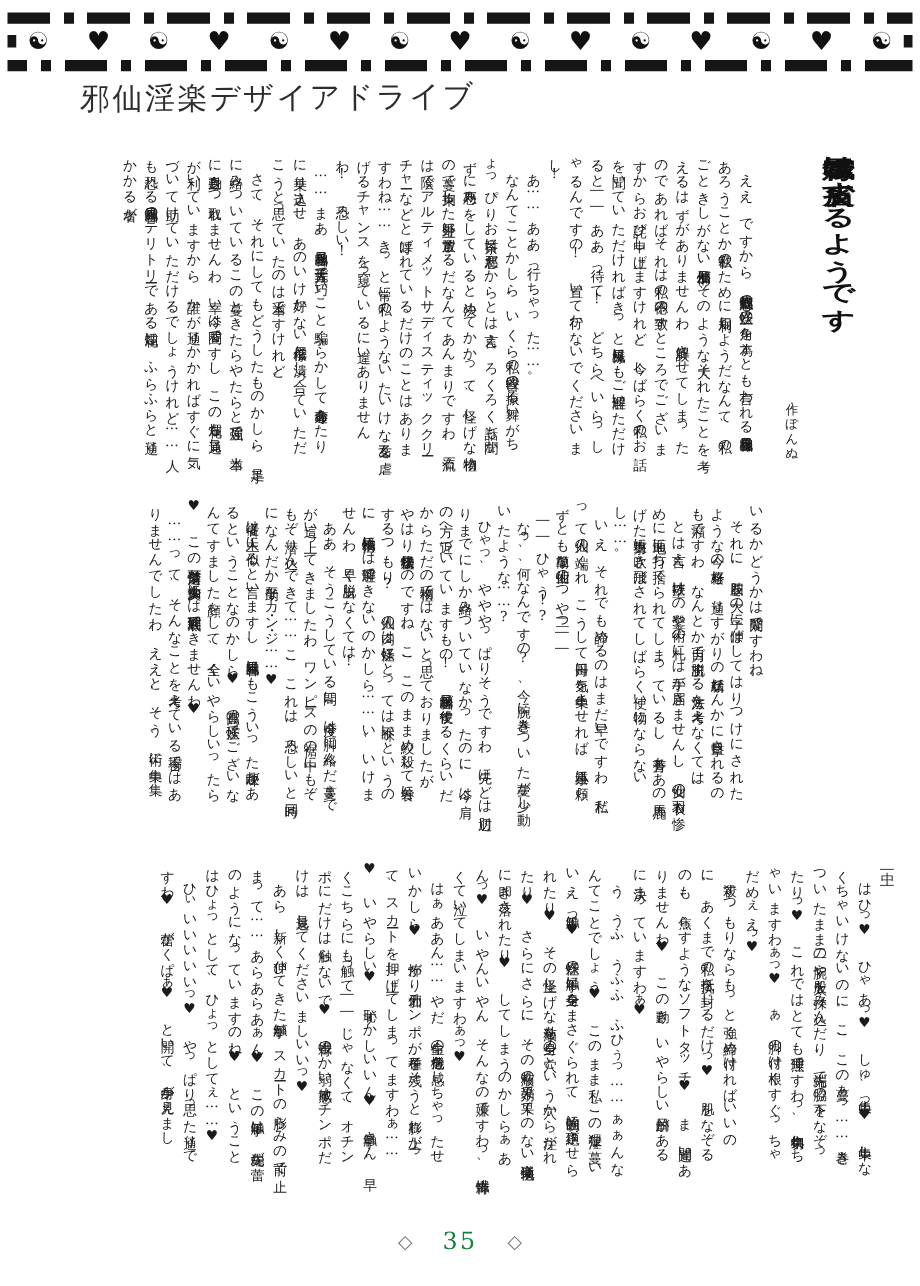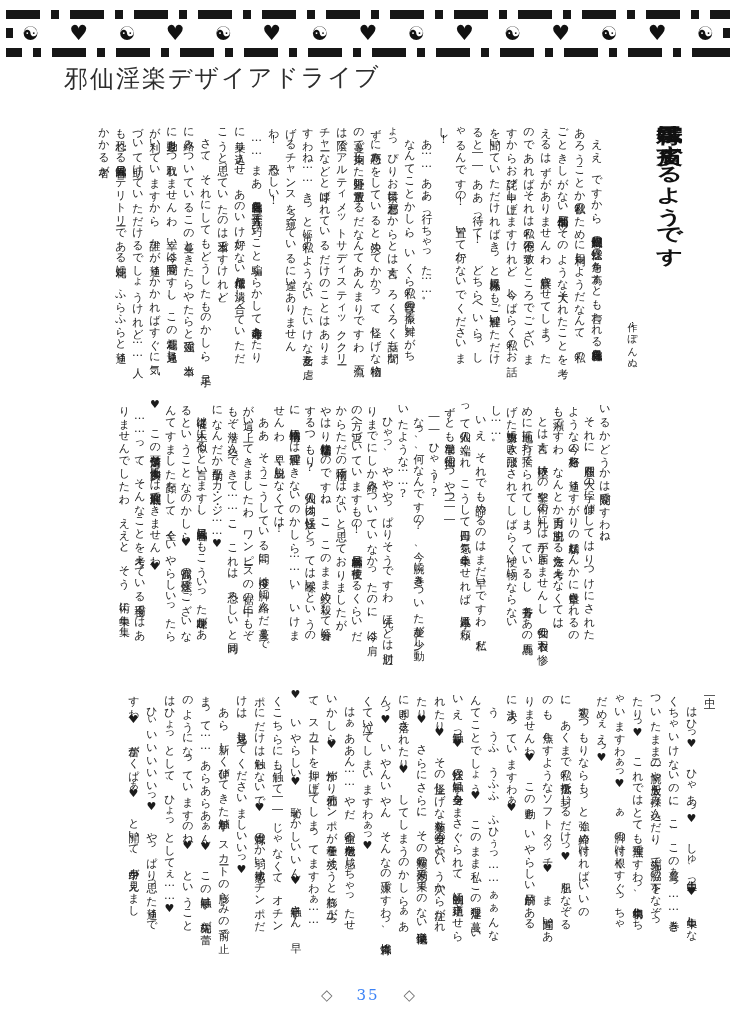--- a/index.html
+++ b/index.html
@@ -57,21 +57,21 @@
   .tblock p{margin:0;padding:0;}
   .b1{top:120px;right:131px;width:556px;height:248px;line-height:17px;}
   .b2{top:398px;right:124px;width:572px;height:248px;line-height:15.5px;}
   .b3{top:688px;right:18px;width:668px;height:248px;line-height:18px;}
   
   .footer{
     position:absolute;bottom:26px;left:0;right:0;
     display:flex;justify-content:center;align-items:center;gap:24px;
   }
   .diamond{color:#6f6f6f;font-size:15px;line-height:1;}
-  .page-num{color:#3b82f6;font-size:15px;letter-spacing:2px;line-height:1;}
+  .page-num{color:#15803d;font-size:19px;letter-spacing:2px;line-height:1;}
 </style>
 </head>
 <body>
 
 <div class="page">
 
   <div class="border-deco">
     <div class="dash-row top"></div>
     <div class="symbol-row">
         <span class="sym yin-yang-icon">☯</span>

